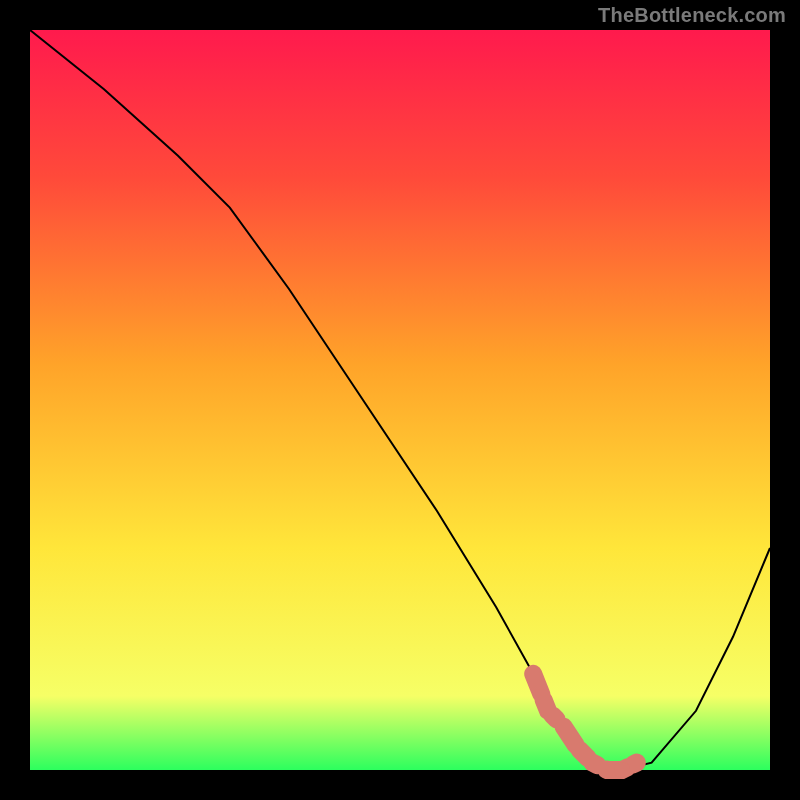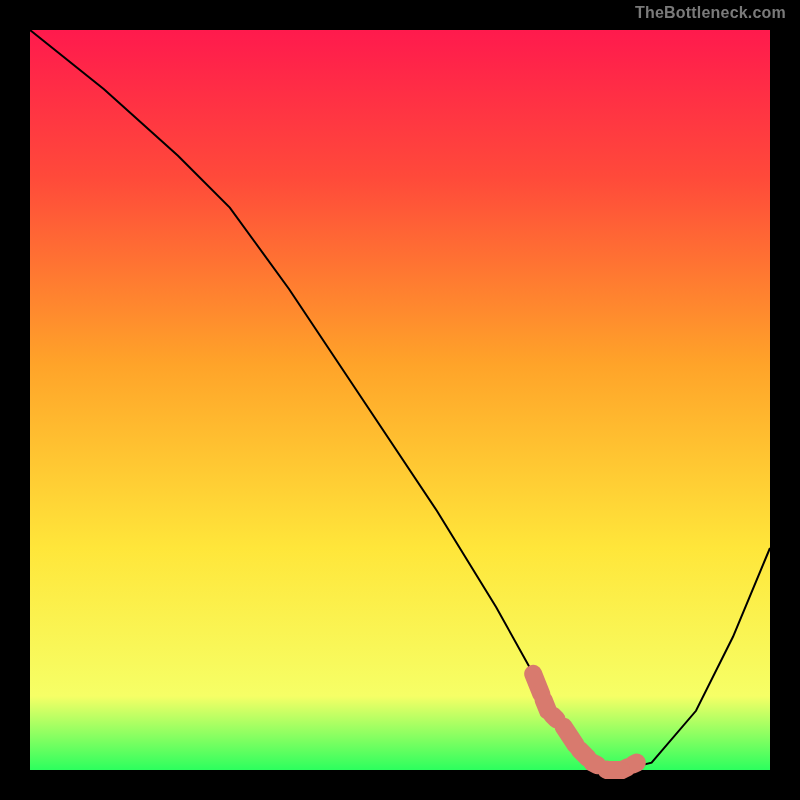--- a/index.html
+++ b/index.html
@@ -8,21 +8,21 @@
     width: 800px;
     height: 800px;
     background: #000;
     overflow: hidden;
   }
   .attribution {
     position: absolute;
     top: 4px;
     right: 14px;
     font-family: Arial, Helvetica, sans-serif;
-    font-size: 16px;
+    font-size: 20px;
     font-weight: 600;
     color: #7a7a7a;
     letter-spacing: 0.2px;
     z-index: 10;
   }
   svg {
     position: absolute;
     top: 0;
     left: 0;
   }

